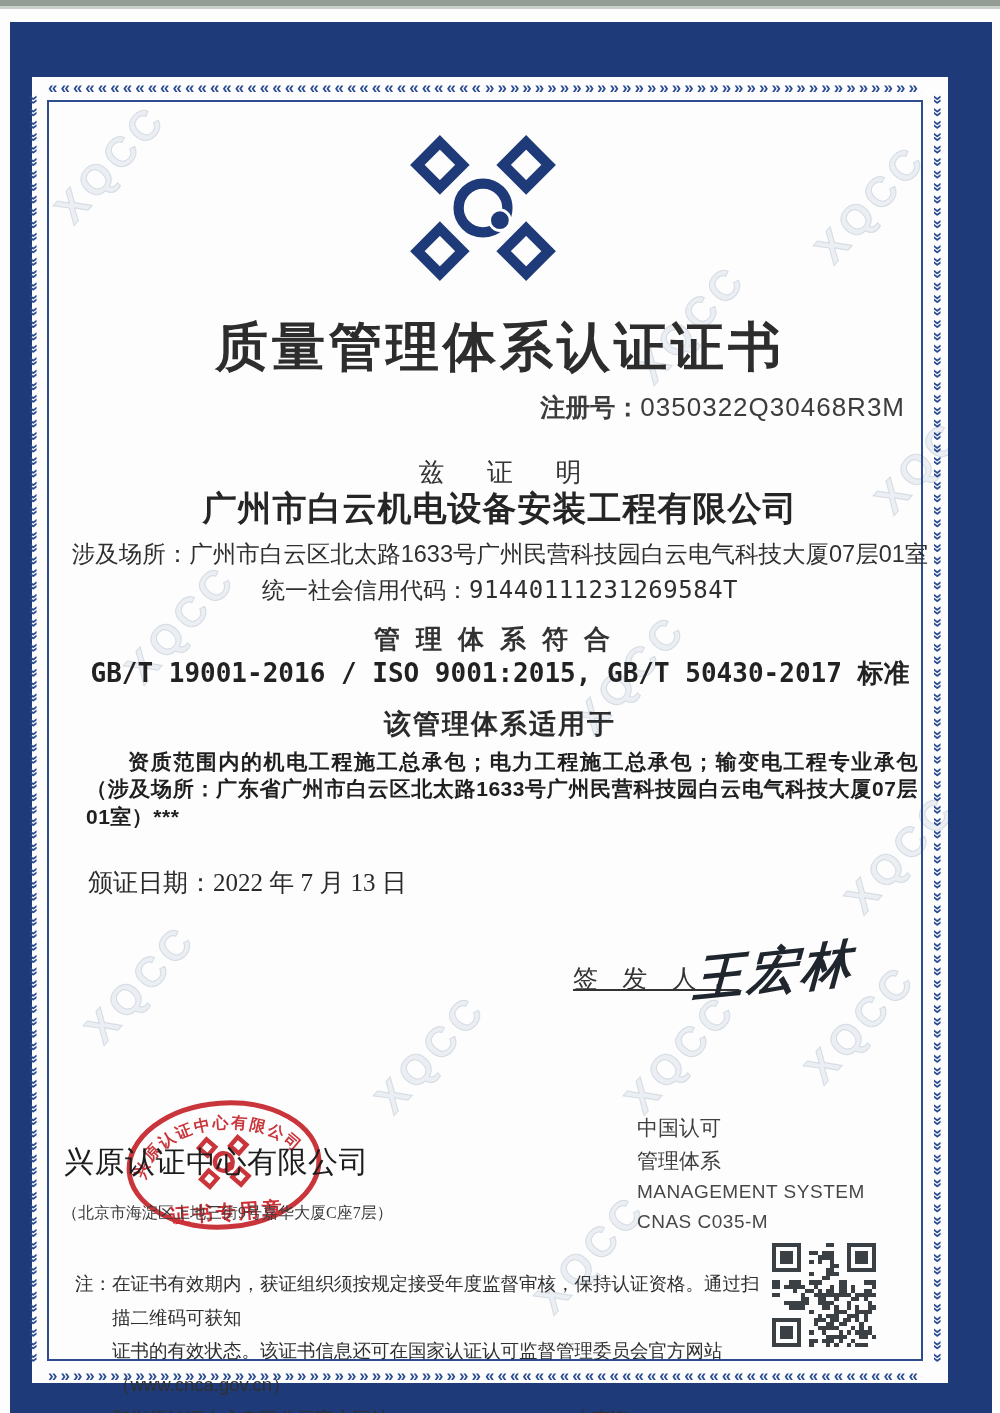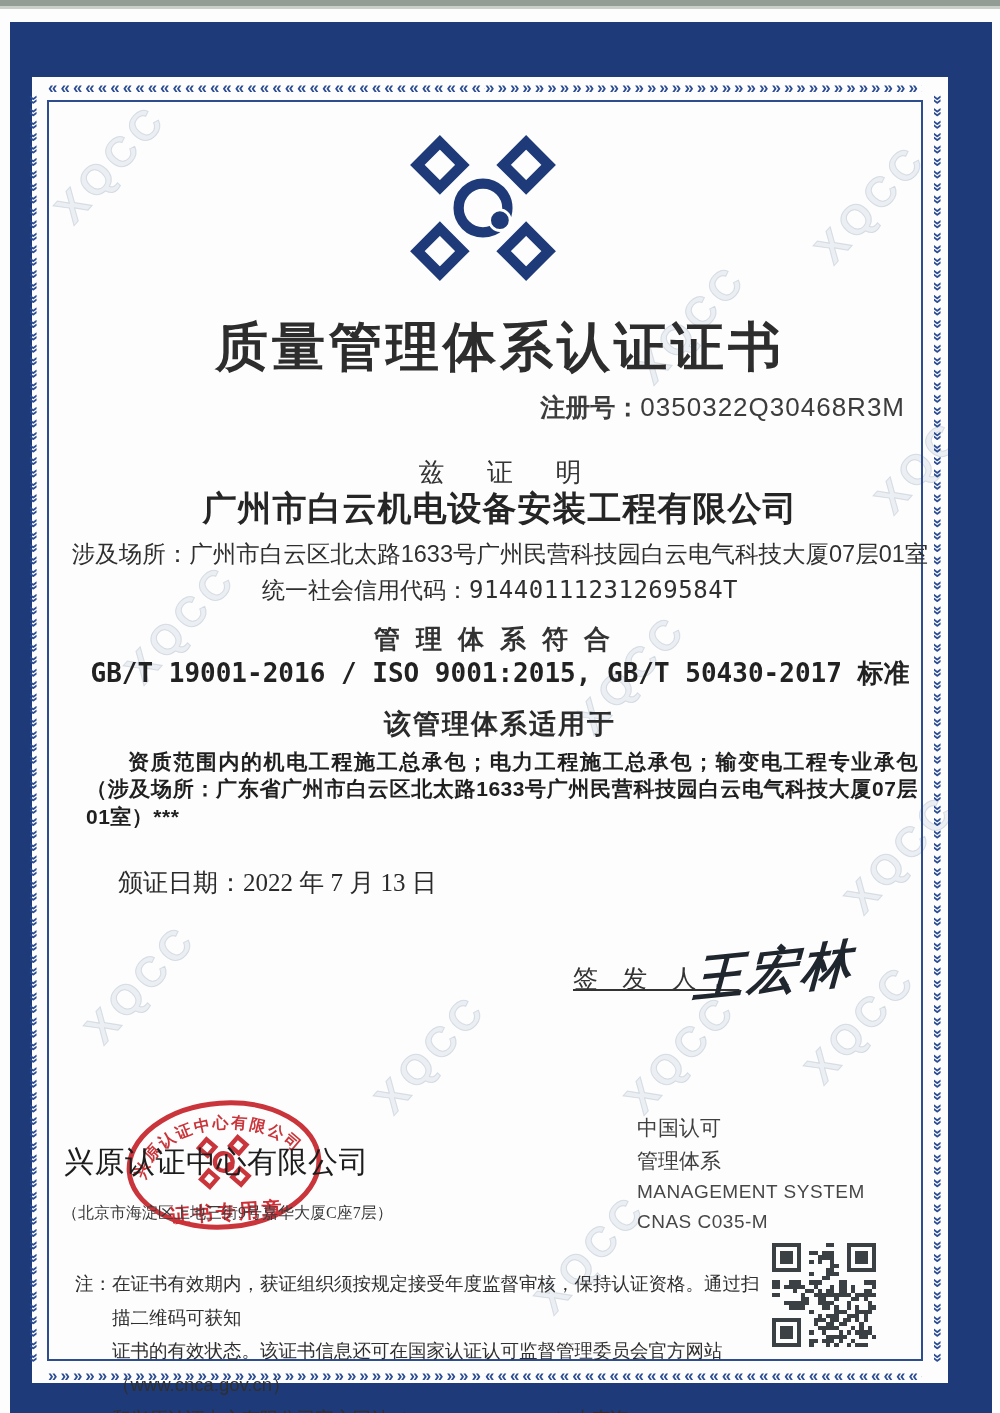--- a/index.html
+++ b/index.html
@@ -57,21 +57,21 @@
   .addr-line{top:538px;font-size:23.5px;font-weight:500;color:#2f2f2f;}
   .credit-line{top:575px;font-size:23px;font-weight:500;color:#2f2f2f;}
   .credit-line .val{font-family:"DejaVu Sans Mono","Liberation Mono",monospace;font-size:24px;letter-spacing:0.5px;}
 
   .sys-heading{top:622px;font-size:26px;letter-spacing:16px;font-weight:600;color:#333;}
   .standards{top:656px;font-size:26px;font-weight:bold;color:#222;letter-spacing:0px;}
   .scope-heading{top:706px;font-size:27px;font-weight:600;letter-spacing:2px;color:#2b2b2b;}
   .scope{top:748px;left:86px;width:832px;font-size:21px;font-weight:600;line-height:1.3;
          text-indent:2em;color:#1f1f1f;letter-spacing:0.5px;text-align:justify;}
 
-  .date-issue{top:866px;left:88px;font-size:25px;color:#2a2a2a;margin-left:30px;}
+  .date-issue{top:866px;left:88px;font-size:25px;color:#2a2a2a;}
   .date-expiry{top:903px;left:88px;font-size:25px;color:#2a2a2a;}
   .date-expiry sup{font-size:13px;vertical-align:super;}
 
   .sig-row{top:962px;left:573px;font-size:25px;letter-spacing:9px;color:#333;text-decoration:underline;}
   .sig-name{top:938px;left:693px;font-size:50px;font-weight:600;font-style:italic;
             font-family:"Liberation Serif","DejaVu Serif",serif;color:#20262e;
             transform:rotate(-6deg) skewX(-8deg);letter-spacing:4px;}
 
   .stamp{left:124px;top:1098px;width:200px;height:134px;transform:rotate(-4deg);opacity:0.93;mix-blend-mode:multiply;z-index:4;}
   .issuer-company{left:64px;top:1142px;font-size:30px;color:#1d1d1d;letter-spacing:0.5px;z-index:5;}

